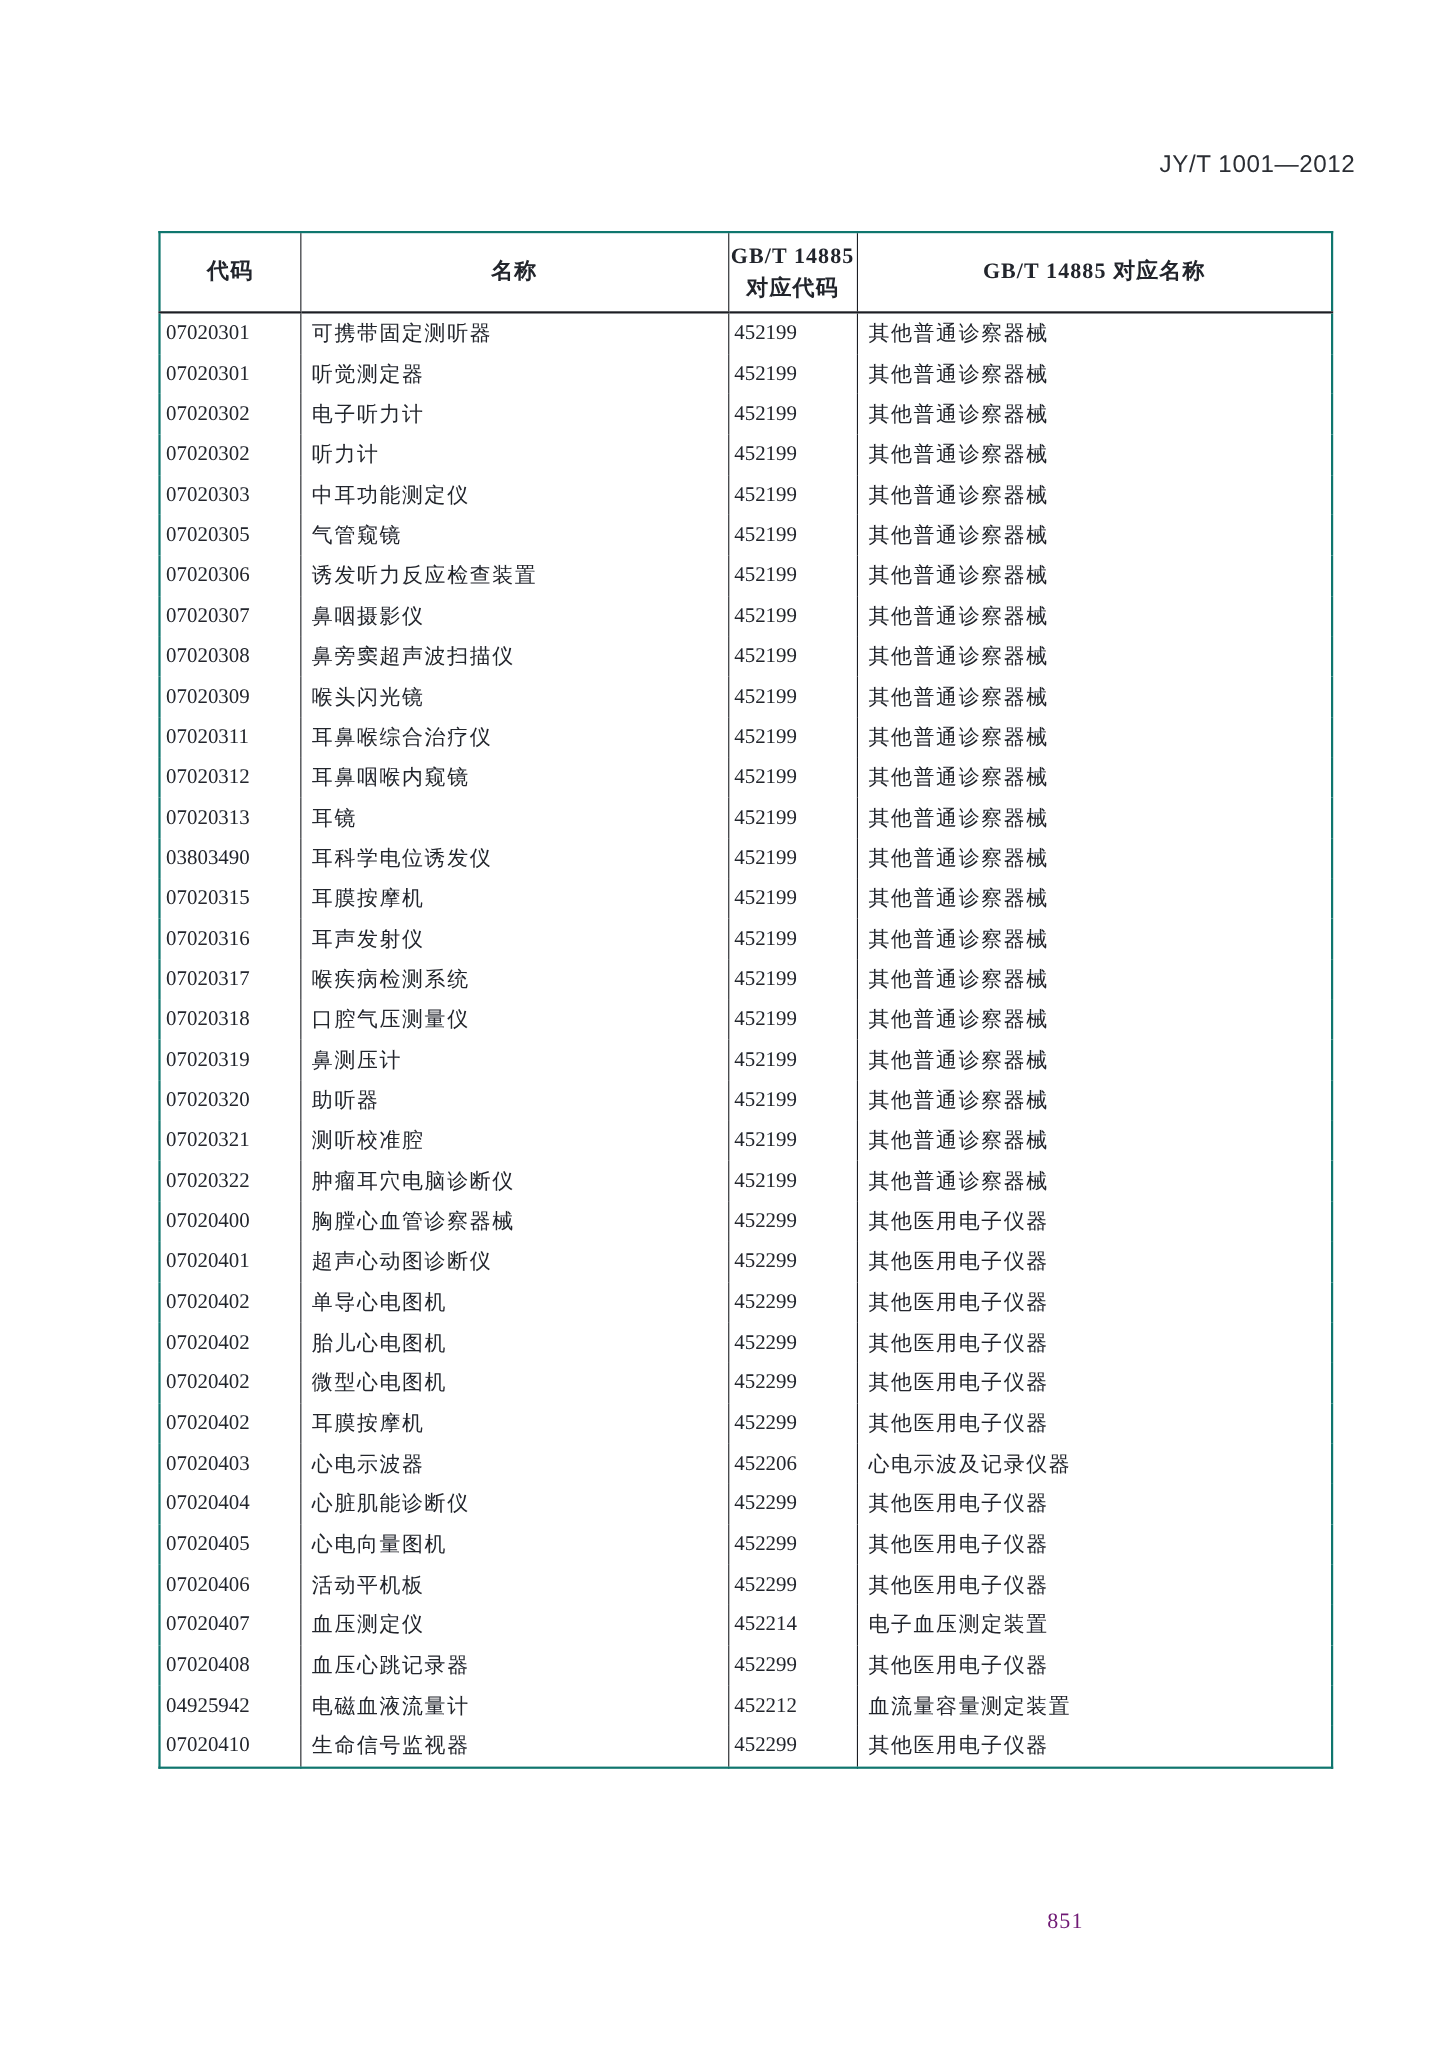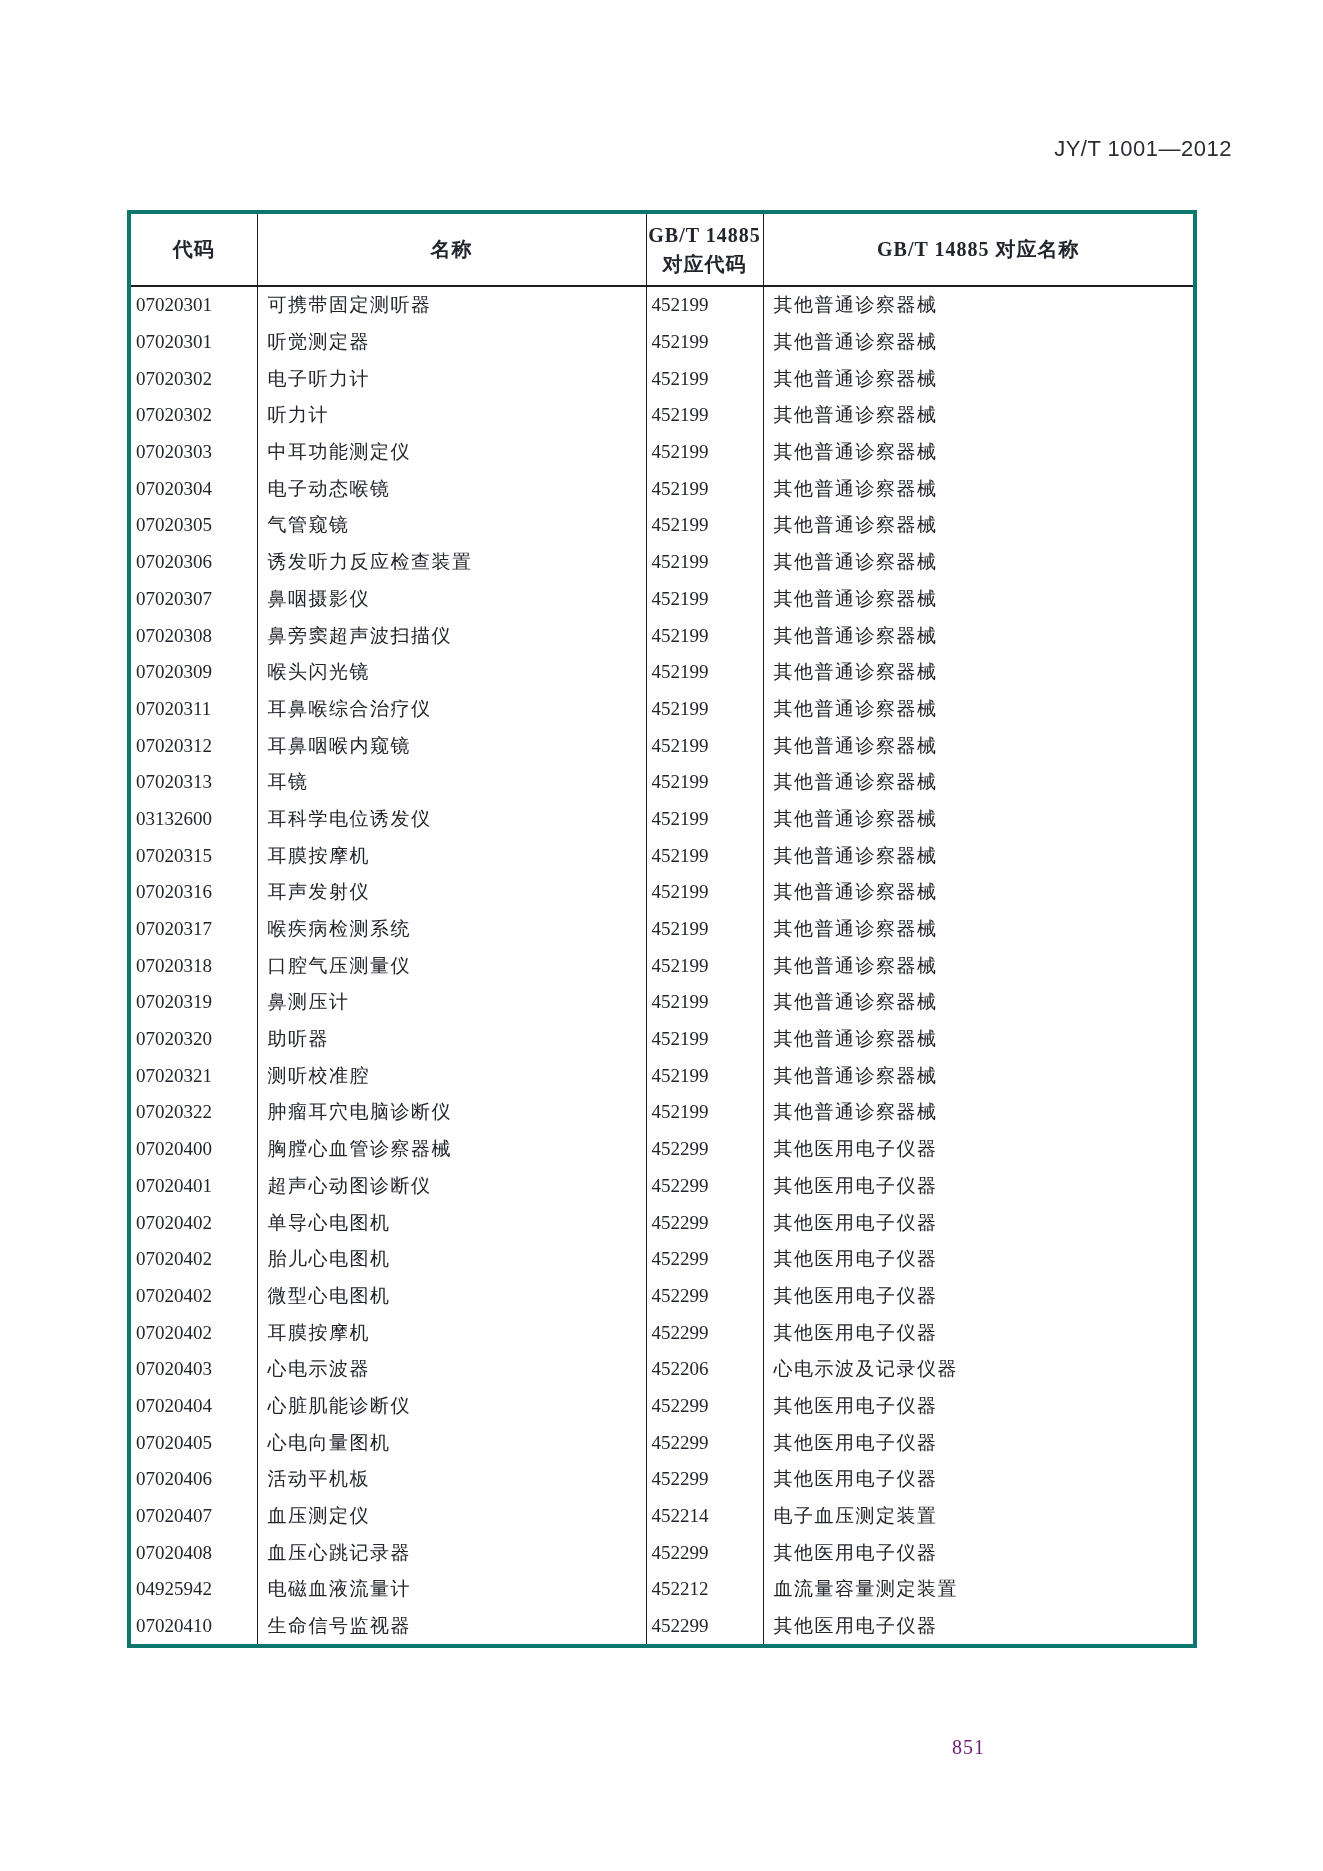--- a/index.html
+++ b/index.html
@@ -20,26 +20,26 @@
     position: absolute;
     top: 136px;
     right: 91px;
     font-family: "Liberation Sans", sans-serif;
     font-size: 22px;
     letter-spacing: 0.5px;
     color: #2a2d33;
   }
   table.code-table {
     position: absolute;
-    left: 127px;
+    left: 144px;
     top: 210px;
     width: 1066px;
     border-collapse: collapse;
     table-layout: fixed;
-    border: 4px solid #0f766e;
+    border: 2px solid #0f766e;
   }
   table.code-table col.c1 { width: 128px; }
   table.code-table col.c2 { width: 389px; }
   table.code-table col.c3 { width: 117px; }
   table.code-table col.c4 { width: 432px; }
   table.code-table th {
     border-left: 1px solid #1c1e24;
     border-bottom: 2px solid #1c1e24;
     height: 71px;
     font-size: 20px;
@@ -125,26 +125,20 @@
           <td class="cell-gbt-code">452199</td>
           <td class="cell-gbt-name">其他普通诊察器械</td>
         </tr>
         <tr>
           <td class="cell-code">07020303</td>
           <td class="cell-name">中耳功能测定仪</td>
           <td class="cell-gbt-code">452199</td>
           <td class="cell-gbt-name">其他普通诊察器械</td>
         </tr>
         <tr>
-          <td class="cell-code">07020304</td>
-          <td class="cell-name">电子动态喉镜</td>
-          <td class="cell-gbt-code">452199</td>
-          <td class="cell-gbt-name">其他普通诊察器械</td>
-        </tr>
-        <tr>
           <td class="cell-code">07020305</td>
           <td class="cell-name">气管窥镜</td>
           <td class="cell-gbt-code">452199</td>
           <td class="cell-gbt-name">其他普通诊察器械</td>
         </tr>
         <tr>
           <td class="cell-code">07020306</td>
           <td class="cell-name">诱发听力反应检查装置</td>
           <td class="cell-gbt-code">452199</td>
           <td class="cell-gbt-name">其他普通诊察器械</td>
@@ -179,21 +173,21 @@
           <td class="cell-gbt-code">452199</td>
           <td class="cell-gbt-name">其他普通诊察器械</td>
         </tr>
         <tr>
           <td class="cell-code">07020313</td>
           <td class="cell-name">耳镜</td>
           <td class="cell-gbt-code">452199</td>
           <td class="cell-gbt-name">其他普通诊察器械</td>
         </tr>
         <tr>
-          <td class="cell-code">03132600</td>
+          <td class="cell-code">03803490</td>
           <td class="cell-name">耳科学电位诱发仪</td>
           <td class="cell-gbt-code">452199</td>
           <td class="cell-gbt-name">其他普通诊察器械</td>
         </tr>
         <tr>
           <td class="cell-code">07020315</td>
           <td class="cell-name">耳膜按摩机</td>
           <td class="cell-gbt-code">452199</td>
           <td class="cell-gbt-name">其他普通诊察器械</td>
         </tr>

